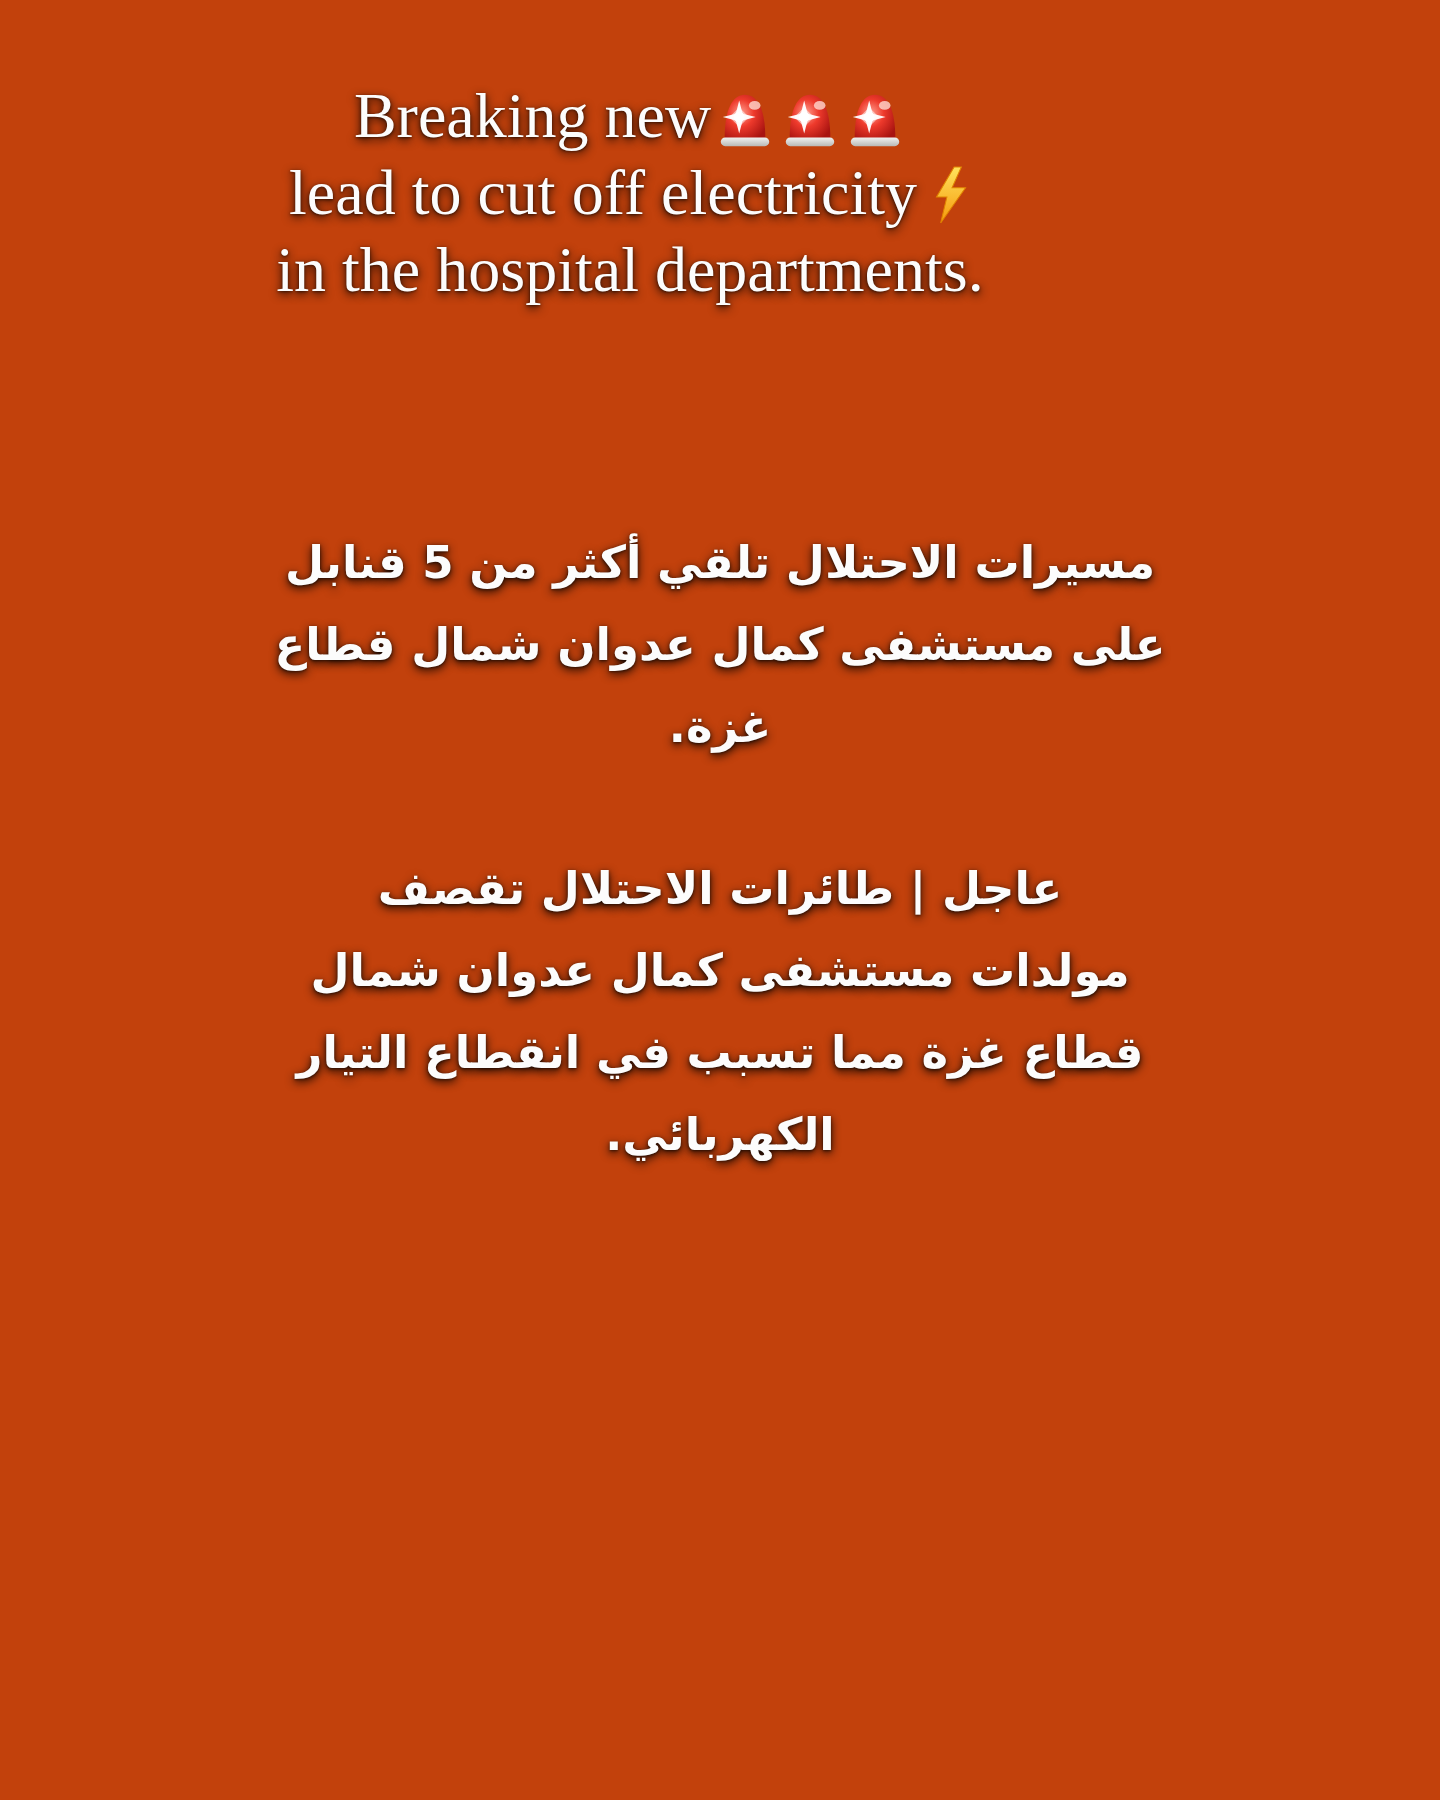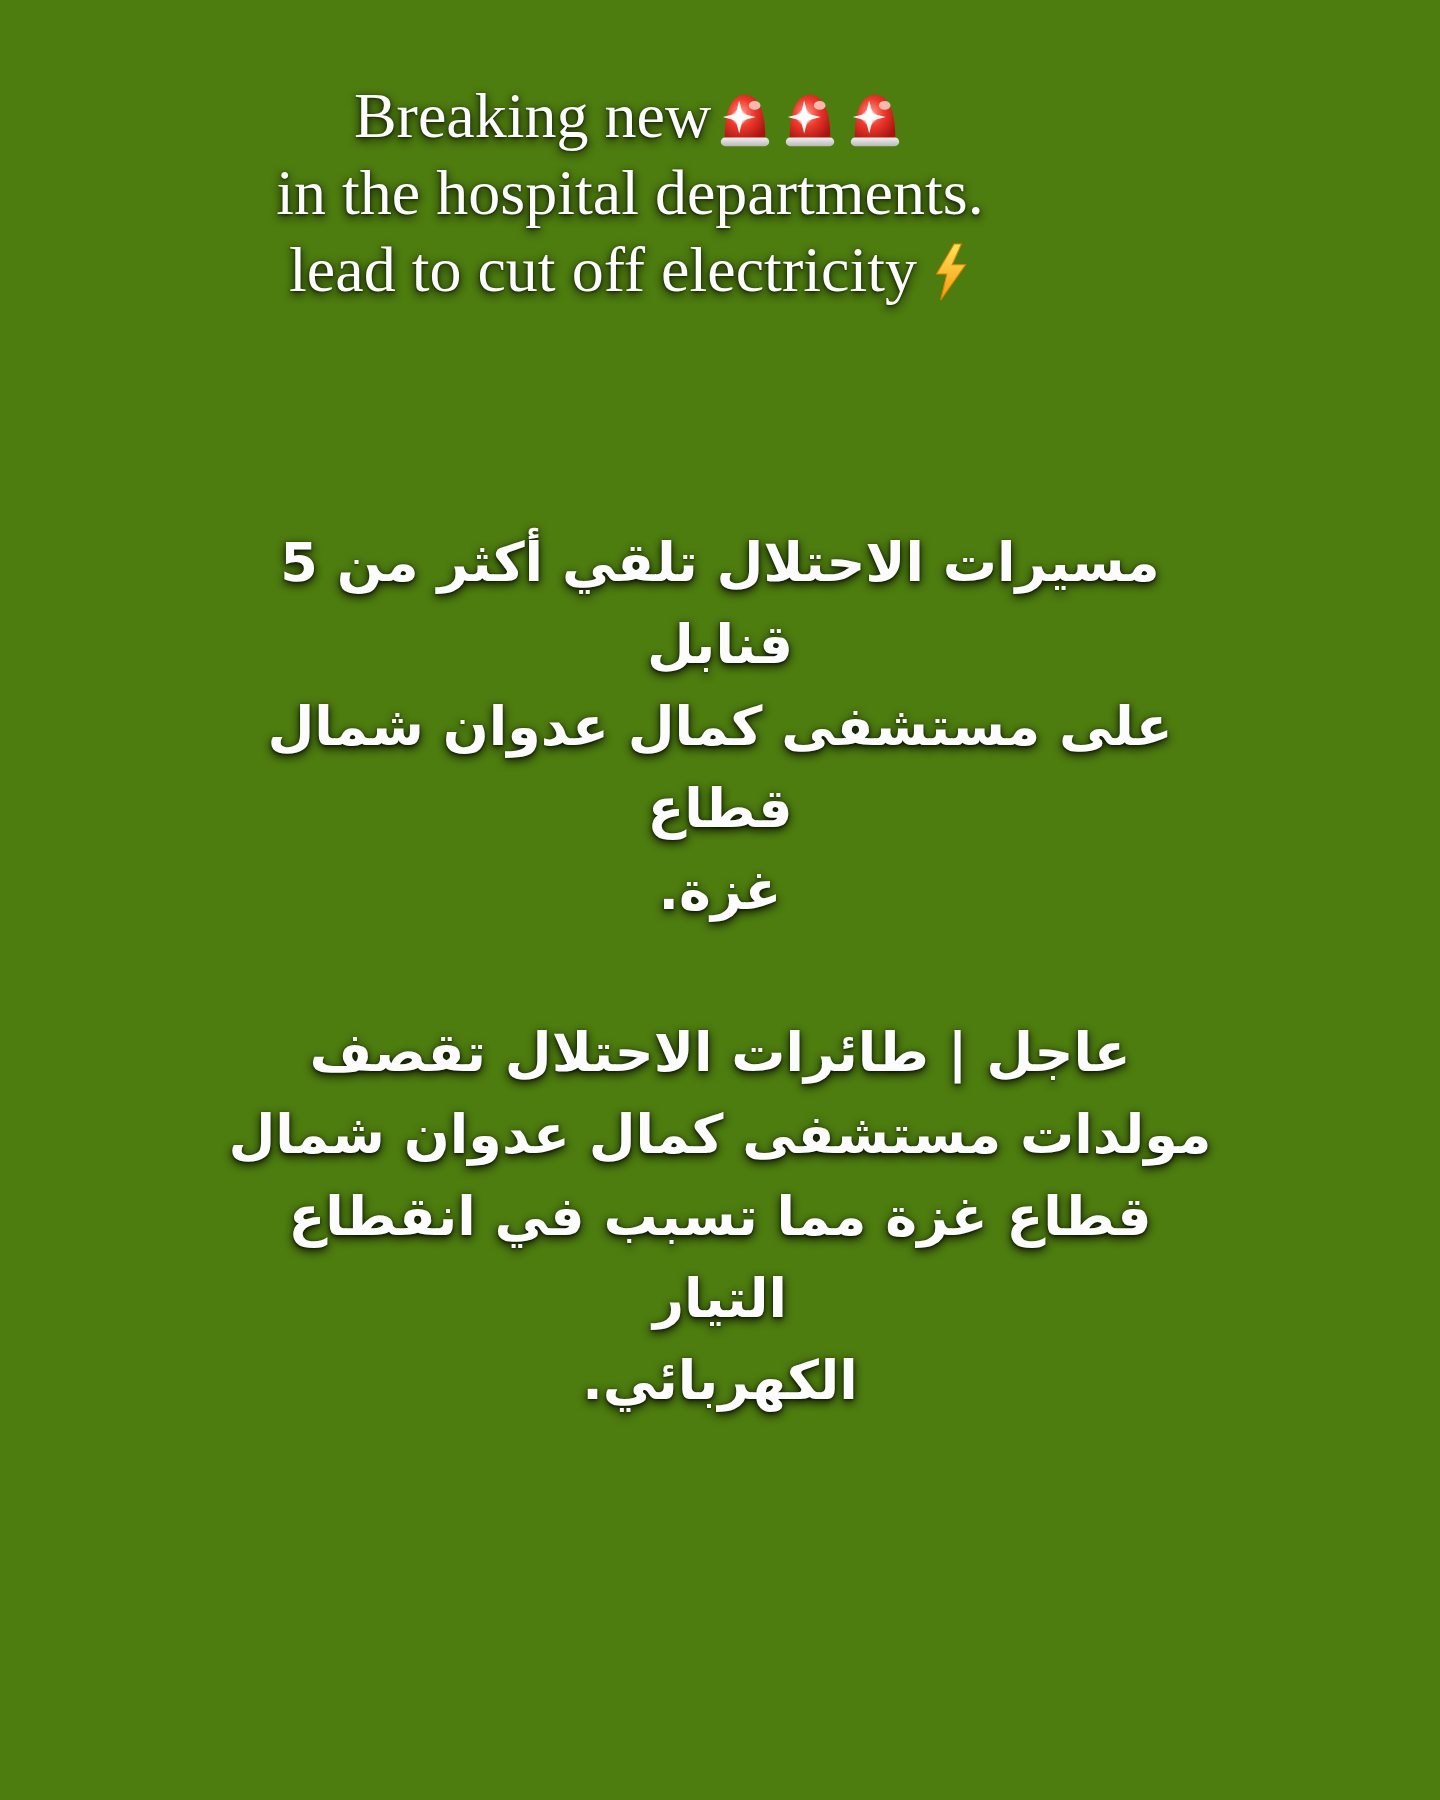--- a/index.html
+++ b/index.html
@@ -4,21 +4,21 @@
 <style>
   html, body { margin: 0; padding: 0; }
   body {
     width: 1440px; height: 1800px;
     background: #0e0e0e;
     font-family: "Liberation Serif", serif;
   }
   .stage {
     position: relative;
     width: 1440px; height: 1800px;
-    background: #4d7c0f;
+    background: #c2410c;
     overflow: hidden;
     color: #fcfcfc;
   }
   .english-block {
     padding-top: 77px;
     width: 1010px;
     margin-left: 125px;
     text-align: center;
     font-size: 64px;
     line-height: 77px;
@@ -41,21 +41,21 @@
     margin-left: 12px;
   }
   .icon-bolt svg { width: 42px; height: 58px; display: block; }
   .arabic-block {
     width: 1010px;
     margin-left: 215px;
     text-align: center;
     direction: rtl;
     font-family: "DejaVu Sans", sans-serif;
     font-weight: bold;
-    font-size: 54px;
+    font-size: 45px;
     line-height: 82px;
     text-shadow: 0 3px 10px rgba(0,0,0,0.9), 0 1px 3px rgba(0,0,0,0.6);
   }
   .arabic-1 { margin-top: 214px; }
   .arabic-2 { margin-top: 80px; }
   .defs-holder { position: absolute; width: 0; height: 0; overflow: hidden; }
 </style>
 </head>
 <body>
 
@@ -106,29 +106,29 @@
           <ellipse cx="42" cy="18" rx="6" ry="4.5" fill="#ffd9cf" opacity="0.8"></ellipse>
           <path d="M26 13 L29.5 26.5 L43 30 L29.5 33.5 L26 47 L22.5 33.5 L9 30 L22.5 26.5 Z" fill="#ffffff" opacity="0.95"></path>
           <path d="M26 20 L31 25 L36 30 L31 35 L26 40 L21 35 L16 30 L21 25 Z" fill="#ffffff" opacity="0.55"></path>
           <circle cx="26" cy="30" r="5.5" fill="#ffffff"></circle>
           <rect x="7" y="51" width="50" height="9" rx="4.5" fill="url(#sirenBaseG)"></rect>
         </svg>
       </span>
     </div>
 
 
-    <div>in the hospital departments.</div>
-
     <div>
       <span>lead to cut off electricity</span><span class="icon-bolt">
         <svg viewBox="0 0 40 56">
           <path d="M24 1 L7 30 L17 30 L11 55 L35 21 L22 21 L31 1 Z" fill="url(#boltG)" stroke="#e08400" stroke-width="1"></path>
         </svg>
       </span>
     </div>
+
+    <div>in the hospital departments.</div>
 
   </div>
 
   <div class="arabic-block arabic-1 pre" dir="rtl">مسيرات الاحتلال تلقي أكثر من 5 قنابل
 على مستشفى كمال عدوان شمال قطاع
 غزة.</div>
 
   <div class="arabic-block arabic-2 pre" dir="rtl">عاجل | طائرات الاحتلال تقصف
 مولدات مستشفى كمال عدوان شمال
 قطاع غزة مما تسبب في انقطاع التيار

